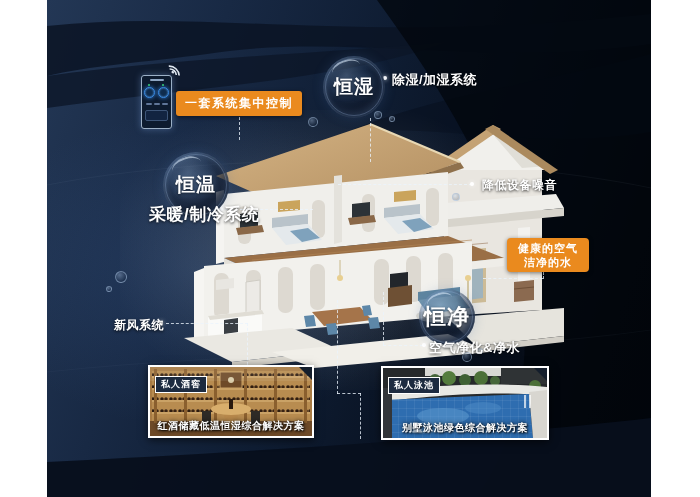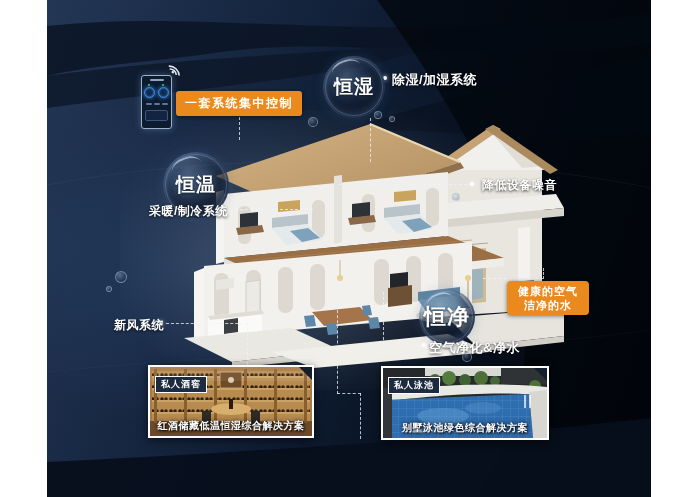--- a/index.html
+++ b/index.html
@@ -31,21 +31,21 @@
       text-shadow:0 1px 3px rgba(0,0,0,.8);}
   .dot{position:absolute;width:4px;height:4px;border-radius:50%;background:#fff;
       box-shadow:0 0 4px rgba(255,255,255,.9);}
   .dl-h{position:absolute;border-top:1px dashed rgba(235,243,252,.78);height:0;}
   .dl-v{position:absolute;border-left:1px dashed rgba(235,243,252,.78);width:0;}
   
   .tag{position:absolute;background:#ea8a1e;color:#fff;font-weight:bold;
       border-radius:3px;box-shadow:0 1px 4px rgba(0,0,0,.5);text-align:center;}
   #control-tag{left:176px;top:91px;padding:4px 9px;font-size:12px;letter-spacing:1.5px;}
   #highlight-tag{left:507px;top:238px;width:74px;padding:3px 4px;font-size:11px;
-      line-height:14px;border-radius:4px;letter-spacing:1px;margin-top:43px;}
+      line-height:14px;border-radius:4px;letter-spacing:1px;}
   
   #phone{position:absolute;left:141px;top:75px;width:31px;height:54px;background:#0d1b2f;
       border:1px solid #9cb0c6;border-radius:3px;box-shadow:0 0 7px rgba(130,170,230,.4);
       display:flex;flex-direction:column;align-items:center;padding-top:3px;box-sizing:border-box;}
   #phone .ph-title{width:14px;height:2px;background:#8ea6c4;border-radius:1px;}
   #phone .knobs{display:flex;gap:3px;margin-top:6px;}
   #phone .knob{width:9px;height:9px;border-radius:50%;border:1px solid #3b8ae0;background:#0f2c4e;
       box-shadow:0 0 4px #2f7ed8,inset 0 0 2px #5aa2ee;position:relative;}
   #phone .knob::before{content:"";position:absolute;left:3px;top:-4px;width:2px;height:2px;border-radius:50%;background:#37d07a;}
   #phone .ph-row{display:flex;gap:2px;margin-top:5px;}
@@ -243,21 +243,21 @@
   <div class="minibubble" style="left:374px;top:111px;width:6px;height:6px;"></div>
   <div class="minibubble" style="left:389px;top:116px;width:4px;height:4px;"></div>
   <div class="minibubble" style="left:115px;top:271px;width:10px;height:10px;"></div>
   <div class="minibubble" style="left:106px;top:286px;width:4px;height:4px;"></div>
   <div class="minibubble" style="left:462px;top:352px;width:8px;height:8px;"></div>
   <div class="minibubble" style="left:477px;top:348px;width:4px;height:4px;"></div>
   <div class="minibubble" style="left:452px;top:193px;width:6px;height:6px;"></div>
 
   <div class="ann" style="left:392px;top:71px;font-size:13px;text-align:center;">除湿/加湿系统</div>
   <div class="ann" style="left:482px;top:177px;font-size:12px;">降低设备噪音</div>
-  <div class="ann" style="left:149px;top:203px;font-size:12px;">采暖/制冷系统</div>
+  <div class="ann" style="left:149px;top:203px;font-size:17px;">采暖/制冷系统</div>
   <div class="ann" style="left:114px;top:317px;font-size:12px;">新风系统</div>
   <div class="ann" style="left:429px;top:339px;font-size:13px;">空气净化&amp;净水</div>
 
   <div id="highlight-tag" class="tag">
     <div>健康的空气</div>
     <div>洁净的水</div>
   </div>
 
   <div id="card-wine" class="card">
     <svg viewBox="0 0 162 69" preserveAspectRatio="none">

